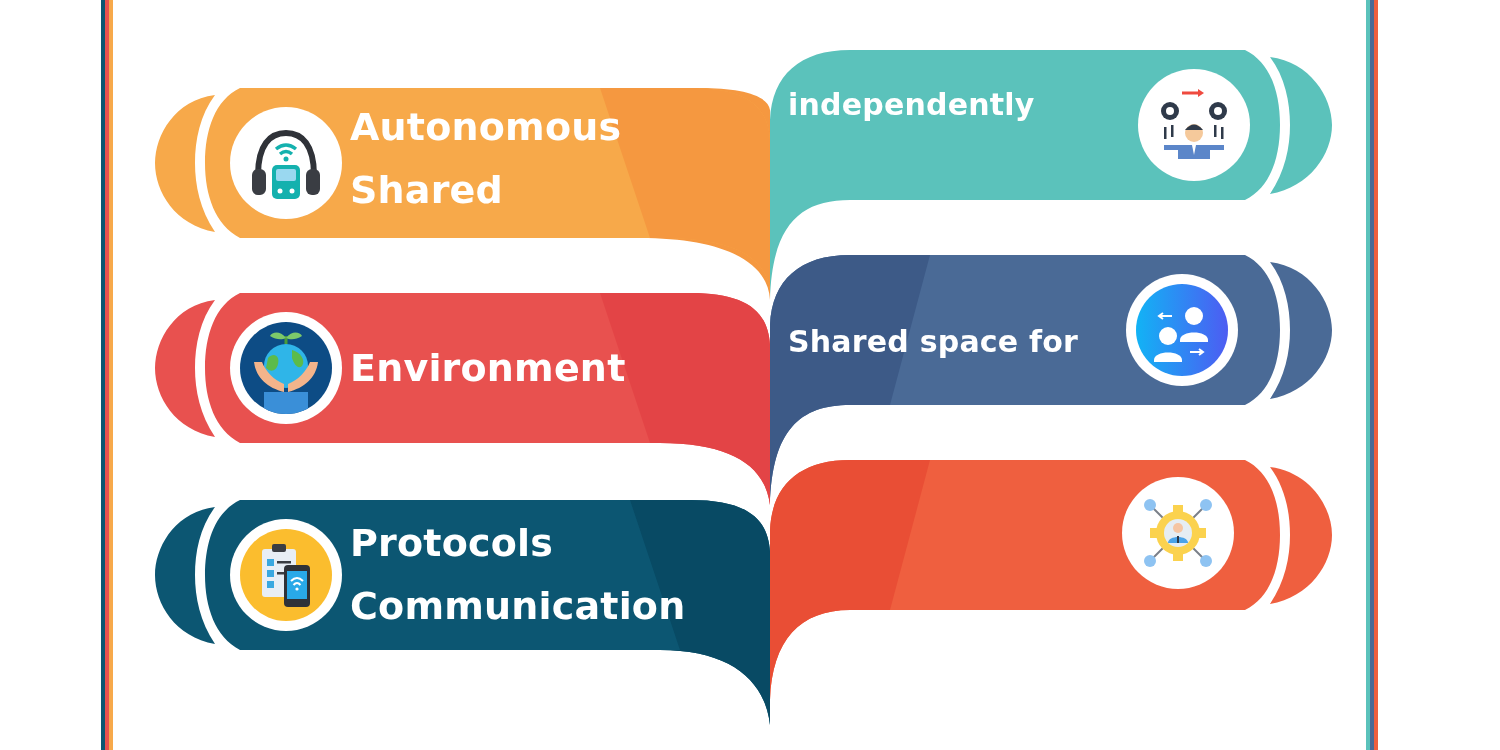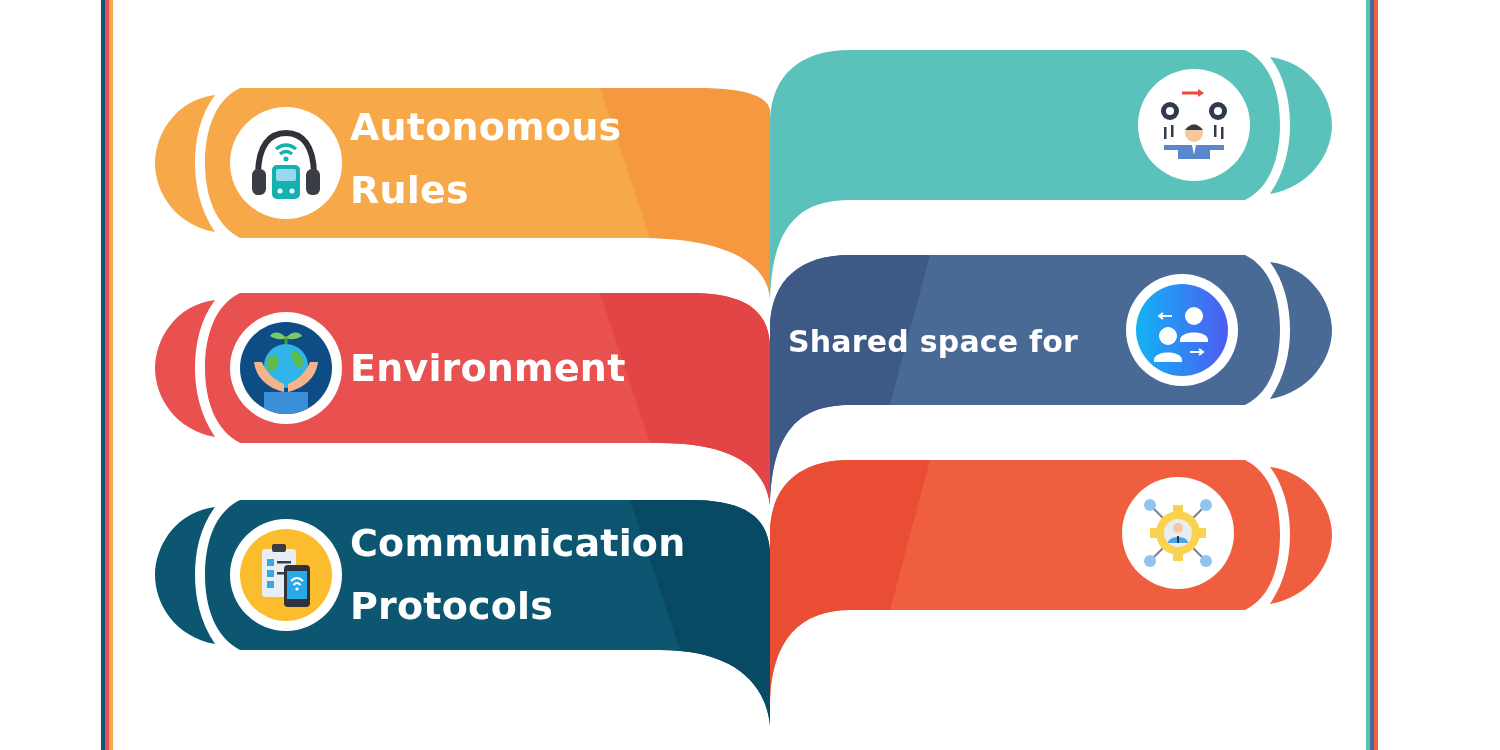--- a/index.html
+++ b/index.html
@@ -89,21 +89,21 @@
       <circle cx="36" cy="70" r="2.5" fill="#ffffff"></circle>
       <circle cx="48" cy="70" r="2.5" fill="#ffffff"></circle>
       <path d="M32 28 Q42 20 52 28" stroke="#14b1ae" stroke-width="3.5" fill="none"></path>
       <path d="M36 33 Q42 28 48 33" stroke="#14b1ae" stroke-width="3.5" fill="none"></path>
       <circle cx="42" cy="38" r="2.5" fill="#14b1ae"></circle>
     </svg>
   </div>
 </div>
 <div class="label big" style="left:350px;top:96px;">
   <div>Autonomous</div>
-  <div>Rules</div>
+  <div>Shared</div>
 </div>
 
 <div class="icon-circle" style="left:230px;top:312px;">
   <div class="icon-inner" style="background:#0d4c85;">
     <svg width="92" height="92" viewBox="0 0 92 92">
       <circle cx="46" cy="44" r="22" fill="#2fb5e8"></circle>
       <path d="M28 36 C34 30 40 34 38 42 C36 50 30 50 26 46 Z" fill="#5cbb4b"></path>
       <path d="M52 28 C60 30 66 38 62 44 C58 48 54 42 52 36 Z" fill="#5cbb4b"></path>
       <path d="M46 22 L46 14" stroke="#4a9c38" stroke-width="3"></path>
       <path d="M46 16 C40 8 32 10 30 14 C36 18 42 18 46 16 Z" fill="#7cc96a"></path>
@@ -130,25 +130,26 @@
       <rect x="33" y="39" width="14" height="2.5" fill="#3a3d43"></rect>
       <rect x="40" y="32" width="26" height="42" rx="4" fill="#2f3238"></rect>
       <rect x="43" y="38" width="20" height="28" fill="#29a9e8"></rect>
       <path d="M47 48 Q53 42 59 48" stroke="#ffffff" stroke-width="2" fill="none"></path>
       <path d="M49.5 52 Q53 48 56.5 52" stroke="#ffffff" stroke-width="2" fill="none"></path>
       <circle cx="53" cy="56" r="1.6" fill="#ffffff"></circle>
     </svg>
   </div>
 </div>
 <div class="label big" style="left:350px;top:512px;">
+  <div>Protocols</div>
   <div>Communication</div>
-  <div>Protocols</div>
 </div>
 
 <div class="label small" style="left:788px;top:80px;">
+  <div>independently</div>
 </div>
 <div class="icon-circle" style="left:1138px;top:69px;">
   <div class="icon-inner" style="background:#ffffff;">
     <svg width="88" height="88" viewBox="0 0 88 88">
       <path d="M32 12 L50 12" stroke="#ef4a3f" stroke-width="3"></path>
       <path d="M48 8 L54 12 L48 16 Z" fill="#ef4a3f"></path>
       <circle cx="20" cy="30" r="9" fill="#2f3a4a"></circle>
       <circle cx="20" cy="30" r="4" fill="#ffffff"></circle>
       <circle cx="68" cy="30" r="9" fill="#2f3a4a"></circle>
       <circle cx="68" cy="30" r="4" fill="#ffffff"></circle>

